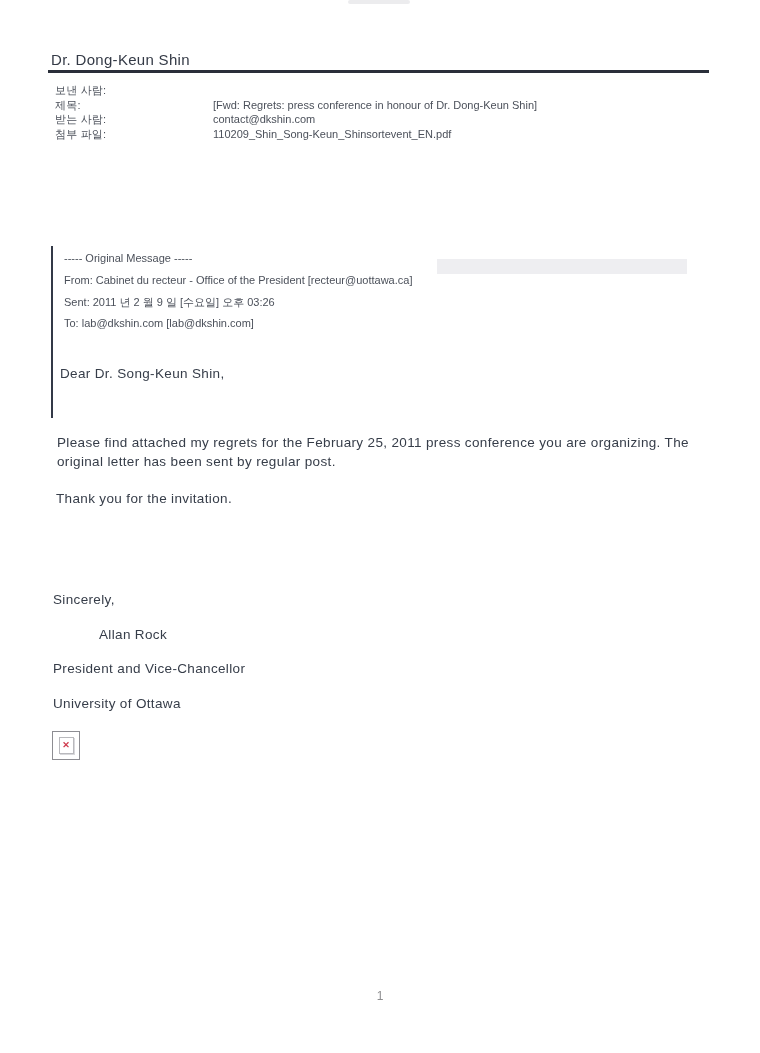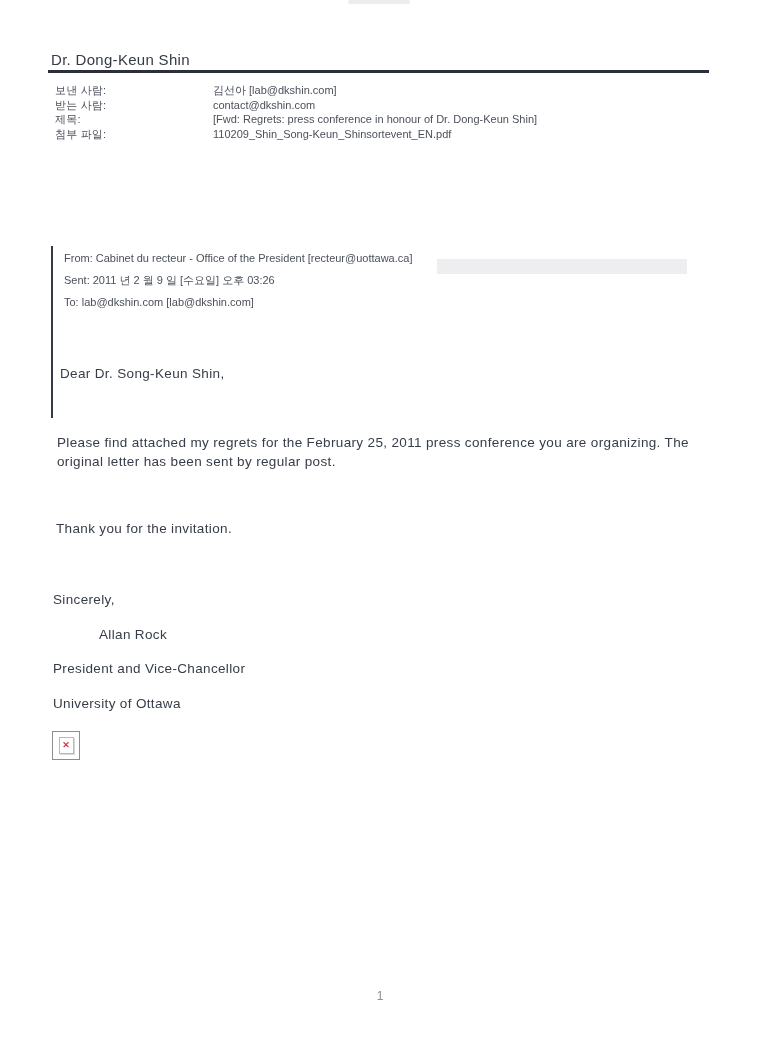--- a/index.html
+++ b/index.html
@@ -18,21 +18,21 @@
   .frow { display:grid; grid-template-columns:158px 1fr; font-size:11px; line-height:14.6px; color:#4b505a; }
   .flabel { letter-spacing:.2px; }
 
   .quote-bar { left:51px; top:246px; width:2px; height:172px; background:#333947; }
   .highlight { left:437px; top:259px; width:250px; height:15px; background:#eeeef1; }
   .quote { left:64px; top:248px; width:620px; font-size:11px; line-height:21.8px; color:#4b505a; z-index:2; }
 
   .body-text { font-size:13.5px; letter-spacing:.35px; color:#363d49; }
   .salutation { left:60px; top:366px; }
   .para1 { left:57px; top:434px; width:648px; line-height:18.5px; }
-  .thanks { left:56px; top:521px;text-align:right; }
+  .thanks { left:56px; top:491px;text-align:right; }
   .closing { left:53px; top:592px;text-align:center; }
   .sig-name { left:53px; top:627px;margin-left:46px; }
   .sig-role { left:53px; top:661px; }
   .sig-org { left:53px; top:696px; }
 
   .broken-img { left:52px; top:731px; width:26px; height:27px; border:1px solid #8d8d92; background:#fff;
     display:flex; align-items:center; justify-content:center; }
   .broken-inner { width:13px; height:15px; border:1px solid #b9b9bd; background:#fff;
     box-shadow:1px 1px 0 #d9d9dc; display:flex; align-items:center; justify-content:center; }
   .bx { color:#cf3a4d; font-size:9px; font-weight:bold; line-height:1; }
@@ -45,40 +45,40 @@
 <div class="page">
 
   <div class="abs top-artifact"></div>
 
   <div class="abs title">Dr. Dong-Keun Shin</div>
   <div class="abs title-rule"></div>
 
   <div class="abs fields">
     <div class="frow">
       <div class="flabel">보낸 사람:</div>
-      <div class="fvalue">김선아 [lab@dkshin.com]</div>
+    </div>
+    <div class="frow">
+      <div class="flabel">제목:</div>
+      <div class="fvalue">[Fwd: Regrets: press conference in honour of Dr. Dong-Keun Shin]</div>
     </div>
     <div class="frow">
       <div class="flabel">받는 사람:</div>
       <div class="fvalue">contact@dkshin.com</div>
-    </div>
-    <div class="frow">
-      <div class="flabel">제목:</div>
-      <div class="fvalue">[Fwd: Regrets: press conference in honour of Dr. Dong-Keun Shin]</div>
     </div>
     <div class="frow">
       <div class="flabel">첨부 파일:</div>
       <div class="fvalue">110209_Shin_Song-Keun_Shinsortevent_EN.pdf</div>
     </div>
   </div>
 
   <div class="abs quote-bar"></div>
   <div class="abs highlight"></div>
 
   <div class="abs quote">
+    <div>----- Original Message -----</div>
     <div>From: Cabinet du recteur - Office of the President [recteur@uottawa.ca]</div>
     <div>Sent: 2011 년 2 월 9 일 [수요일] 오후 03:26</div>
     <div>To: lab@dkshin.com [lab@dkshin.com]</div>
   </div>
 
   <div class="abs body-text salutation">Dear Dr. Song-Keun Shin,</div>
 
   <div class="abs body-text para1">Please find attached my regrets for the February 25, 2011 press conference you are organizing. The original letter has been sent by regular post.</div>
 
   <div class="abs body-text thanks">Thank you for the invitation.</div>

